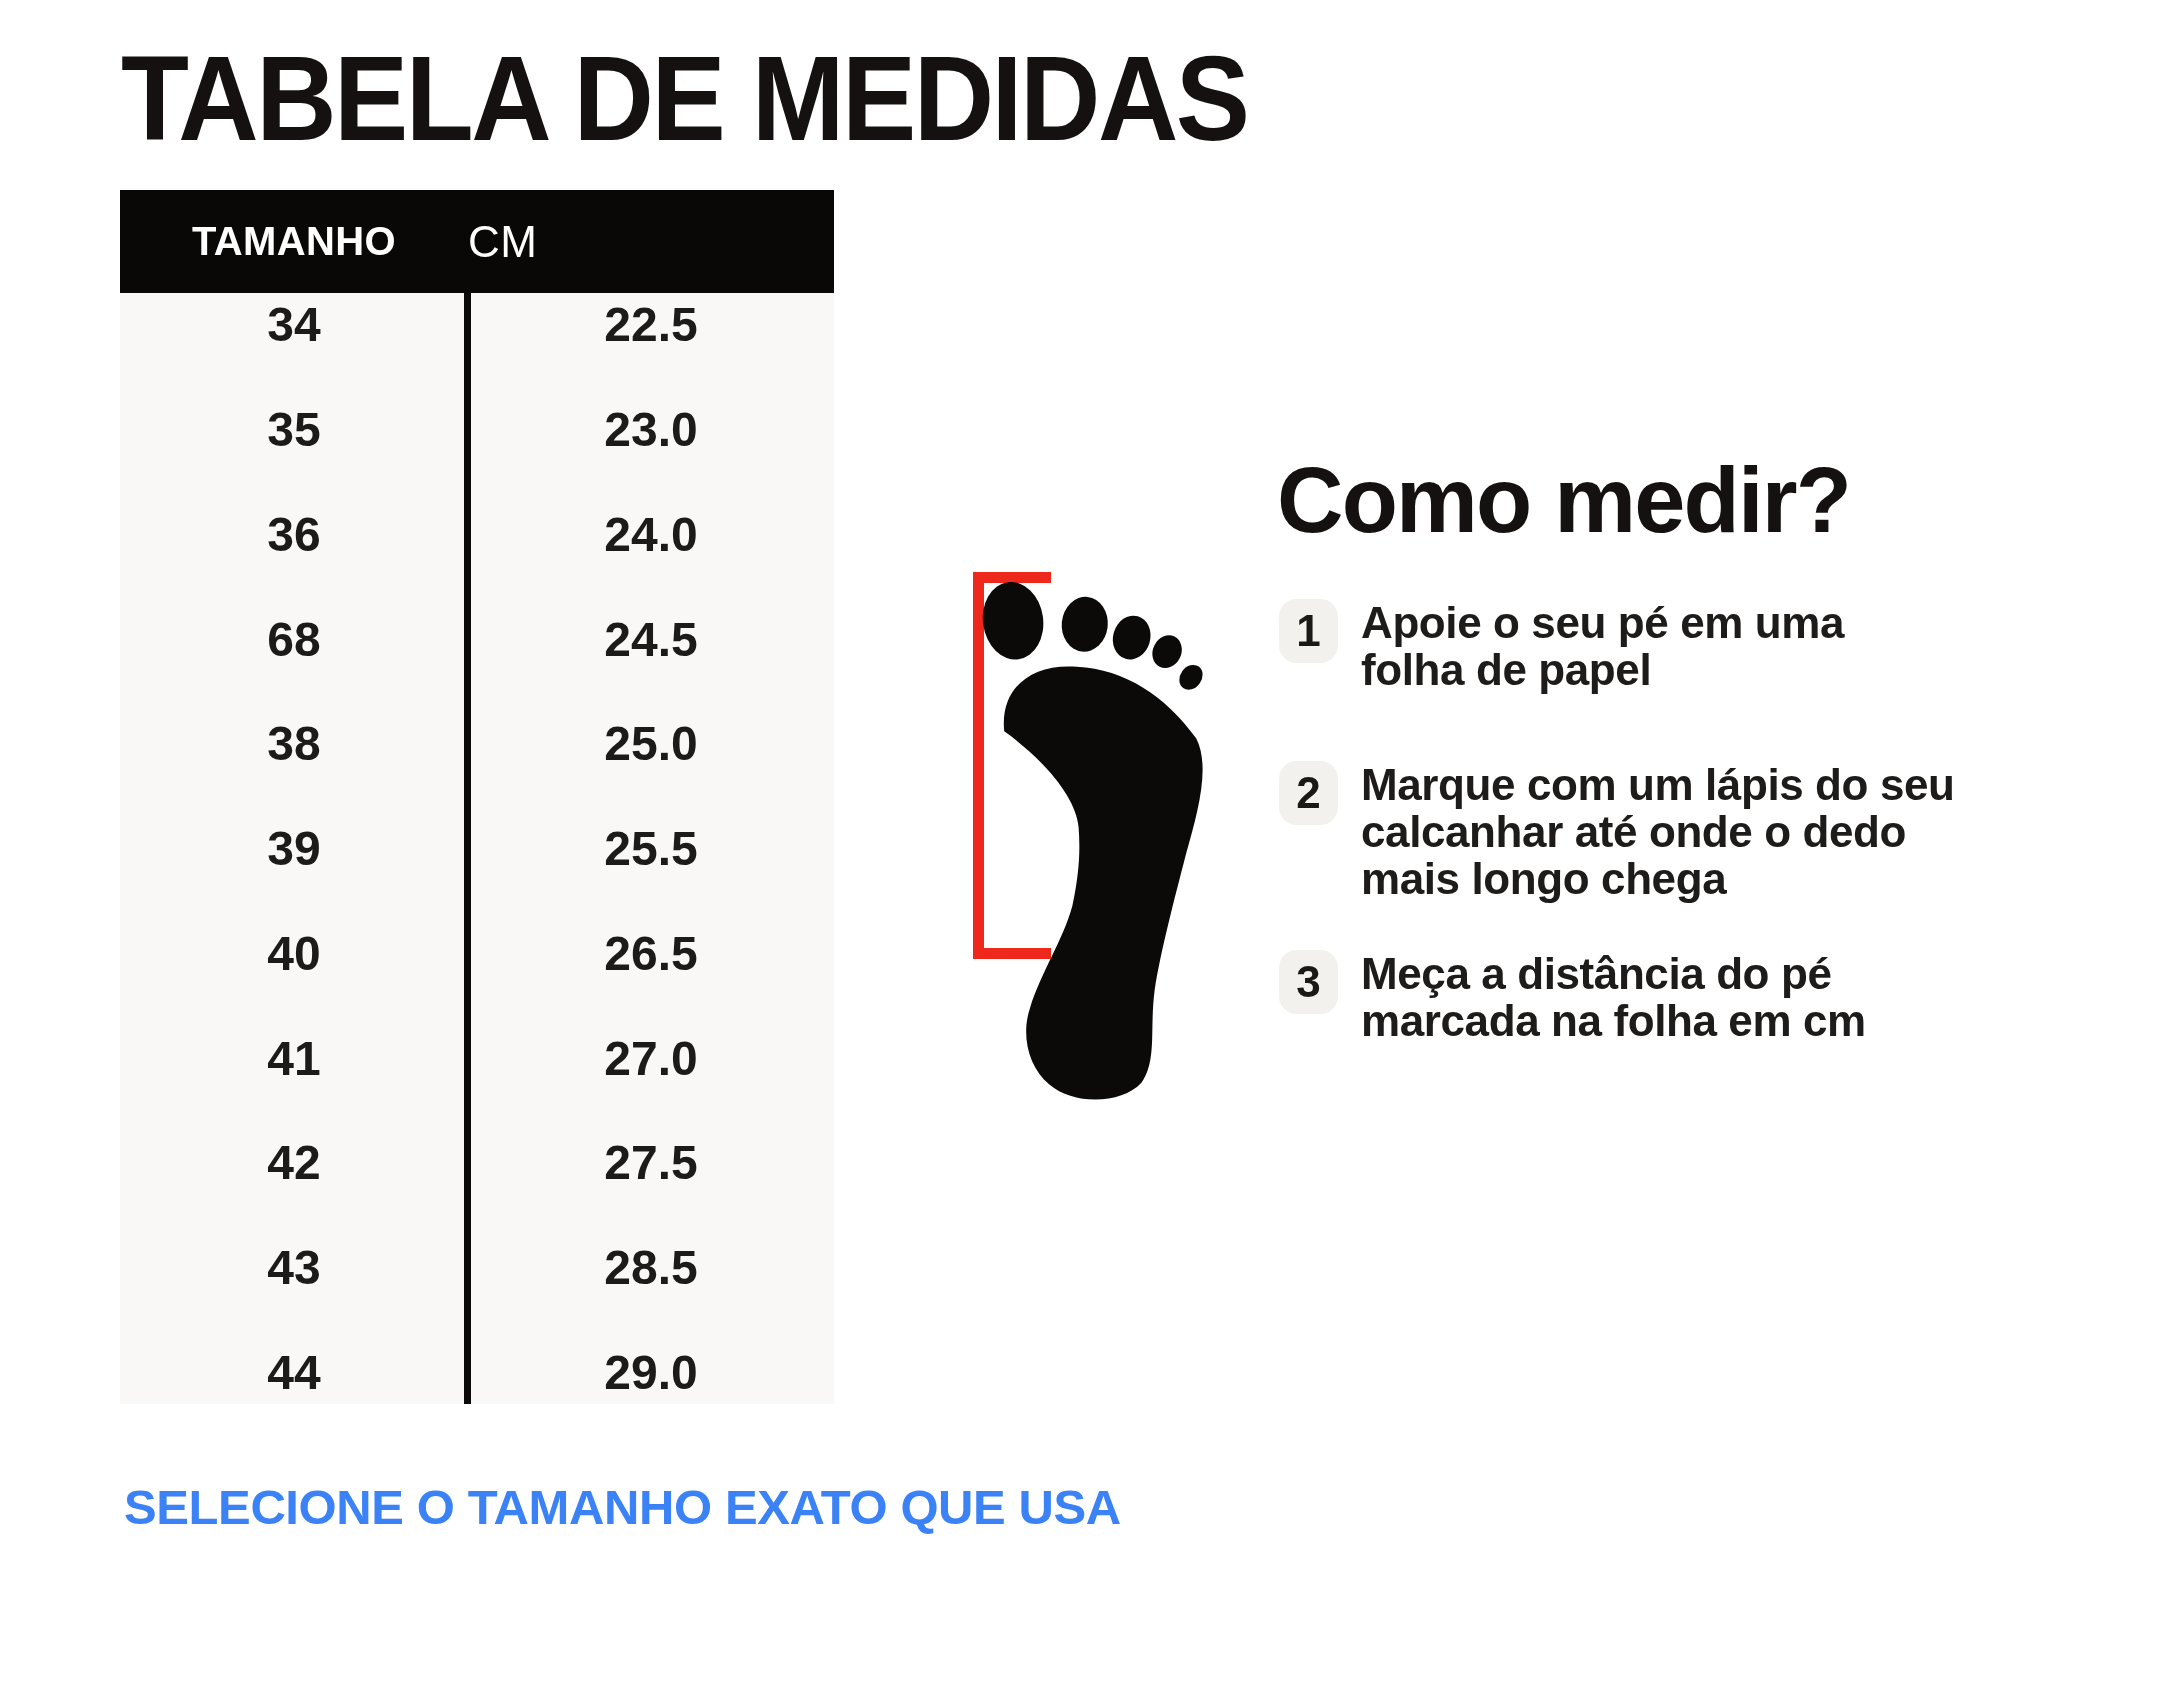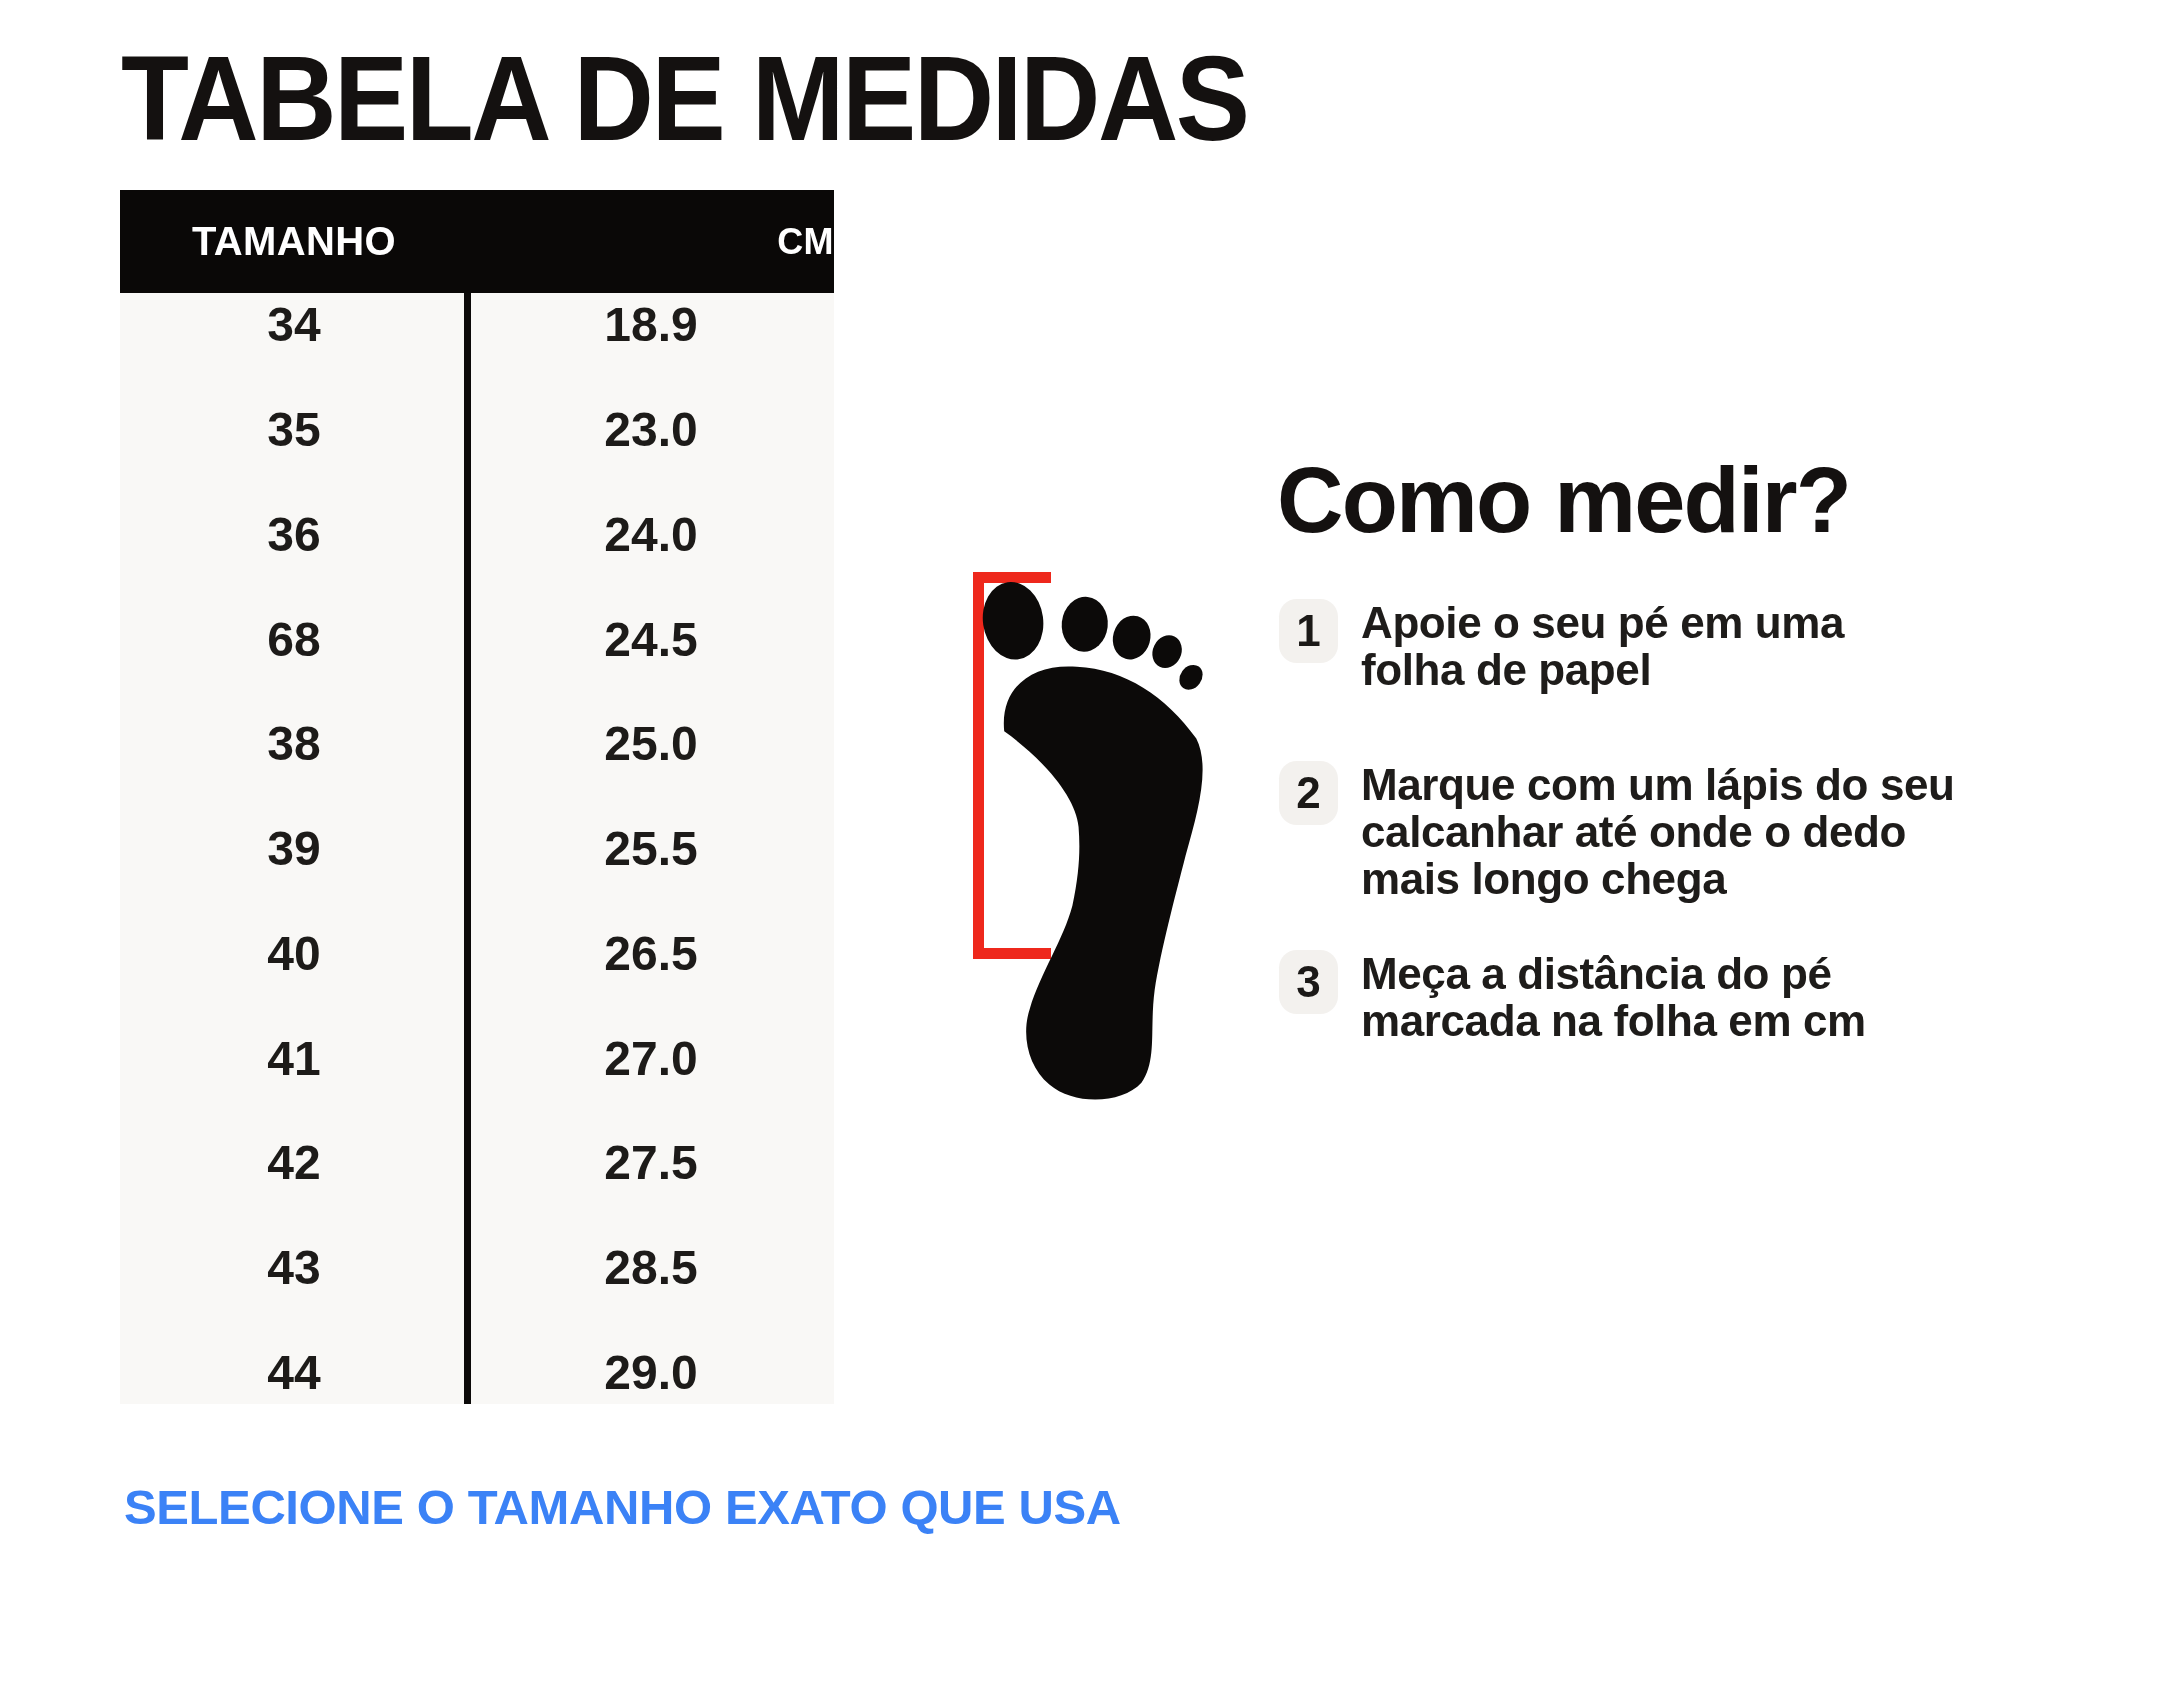--- a/index.html
+++ b/index.html
@@ -17,21 +17,21 @@
     transform:scaleX(0.92);transform-origin:left top;
     white-space:nowrap;
   }
   
   .size-table{position:absolute;left:120px;top:190px;width:714px;}
   .size-table-header{
     display:flex;height:103px;background:#0a0807;color:#ffffff;
     align-items:center;
   }
   .size-table-header .col-size{width:348px;text-align:center;font-size:40px;font-weight:bold;letter-spacing:0.4px;}
-  .size-table-header .col-cm{width:366px;text-align:right;font-size:36px;font-weight:bold;letter-spacing:0.4px;}
+  .size-table-header .col-cm{width:366px;text-align:left;font-size:44px;font-weight:normal;letter-spacing:0.4px;}
   .size-table-body{
     position:relative;height:1111px;background:#f9f8f6;
     display:flex;flex-direction:column;
   }
   .size-table-divider{
     position:absolute;left:344px;top:0;width:7px;height:100%;
     background:#0c0a09;
   }
   .size-row{flex:1;display:flex;align-items:center;}
   .size-row .cell-size{width:348px;text-align:center;font-size:48px;font-weight:bold;color:#1d1b19;}
@@ -81,21 +81,21 @@
 <div class="size-table">
   <div class="size-table-header">
     <div class="col-size">TAMANHO</div>
     <div class="col-cm">CM</div>
   </div>
   <div class="size-table-body">
     <div class="size-table-divider"></div>
     <div style="display:flex;flex-direction:column;flex:1;gap:41px;">
         <div class="size-row">
         <div class="cell-size">34</div>
-        <div class="cell-cm">18.9</div>
+        <div class="cell-cm">22.5</div>
       </div>
         <div class="size-row">
         <div class="cell-size">35</div>
         <div class="cell-cm">23.0</div>
       </div>
         <div class="size-row">
         <div class="cell-size">36</div>
         <div class="cell-cm">24.0</div>
       </div>
         <div class="size-row">

